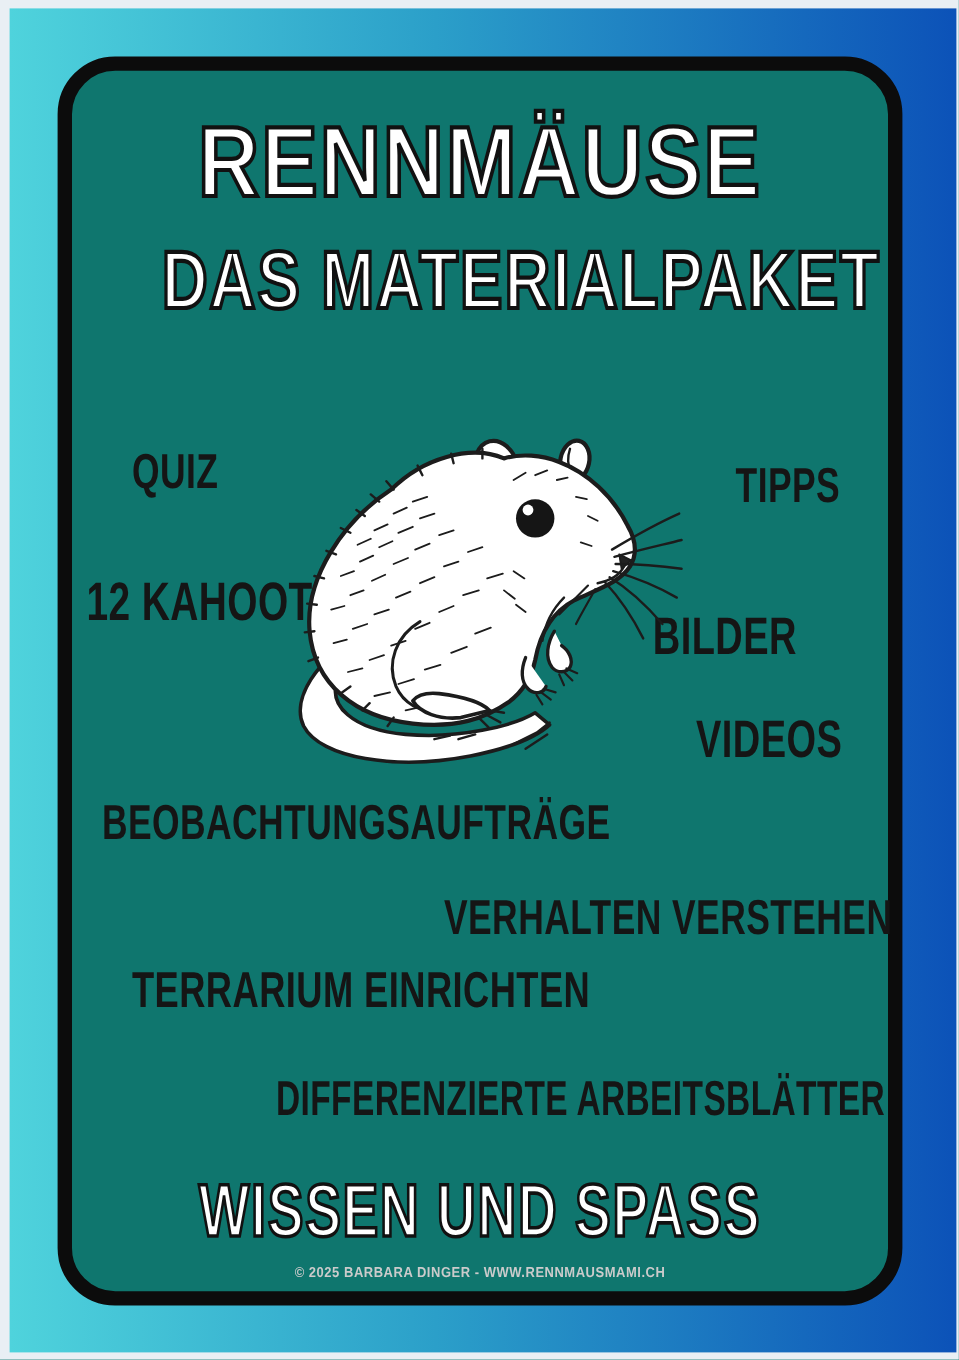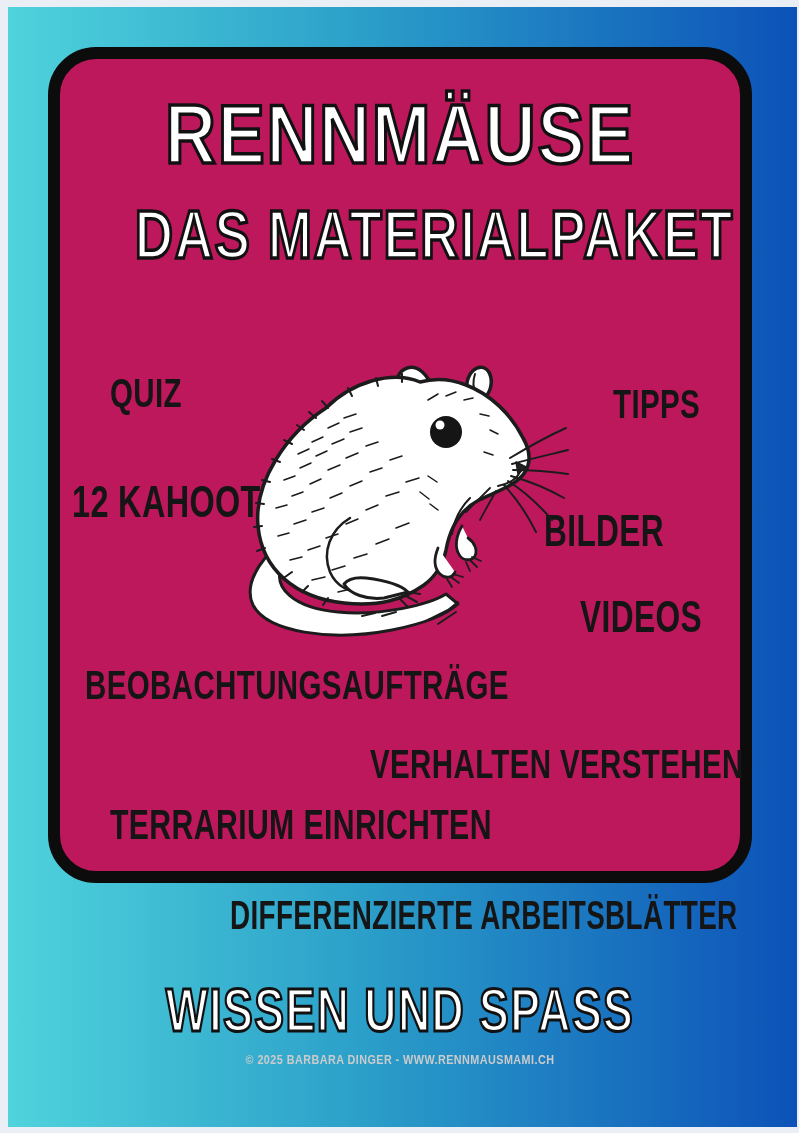--- a/index.html
+++ b/index.html
@@ -6,22 +6,22 @@
   body{
     width:799px;height:1133px;overflow:hidden;position:relative;
     background:#e9eff4;
     font-family:"Liberation Sans",sans-serif;
   }
   .bg{
     position:absolute;left:8px;top:7px;right:2px;bottom:6px;
     background:linear-gradient(90deg,#4fd3dc 0%,#2b9fc9 45%,#0c52b8 100%);
   }
   .card{
-    position:absolute;left:48px;top:47px;width:704px;height:836px;
-    box-sizing:border-box;background:#be185d;border:12px solid #0c0c0c;
+    position:absolute;left:48px;top:47px;width:704px;height:1041px;
+    box-sizing:border-box;background:#0f766e;border:12px solid #0c0c0c;
     border-radius:48px;
   }
   .abs{position:absolute;line-height:1;white-space:nowrap;}
   .outline{
     left:0;width:100%;text-align:center;font-weight:bold;color:#ffffff;
     -webkit-text-stroke:3.5px #111111;letter-spacing:2px;
   }
   .title1{top:34px;font-size:83px;transform:scaleX(0.85);transform-origin:50% 0;}
   .title2{top:141px;font-size:68px;transform:scaleX(0.78);transform-origin:50% 0;}
   .tagline{top:920px;font-size:62px;-webkit-text-stroke:3px #111111;transform:scaleX(0.72);transform-origin:50% 0;}

